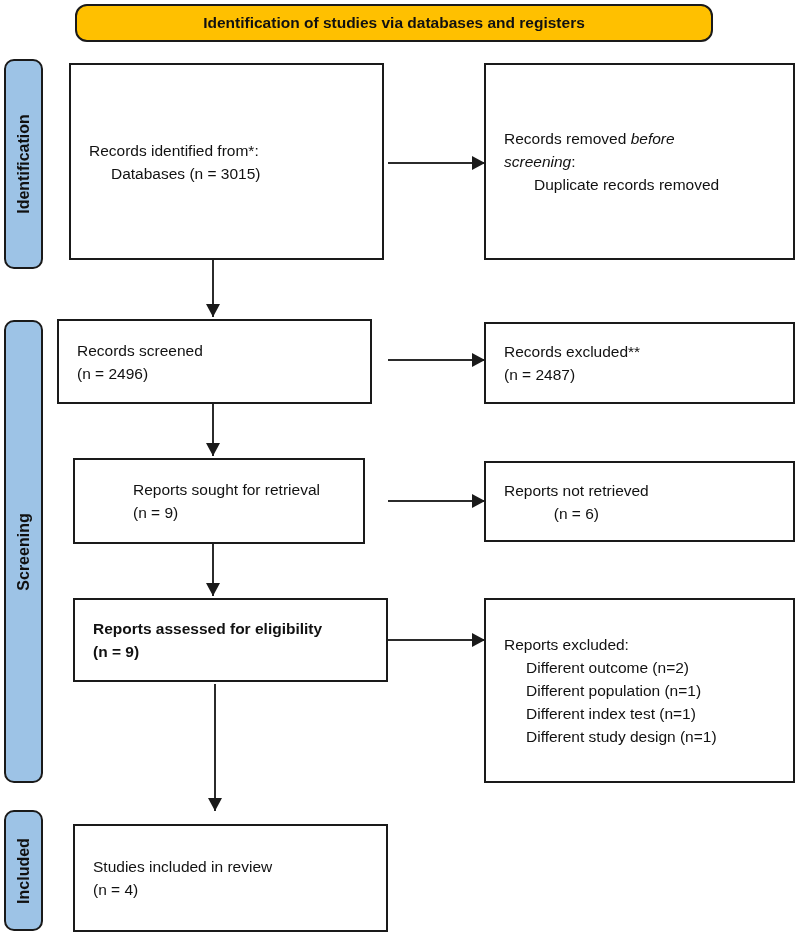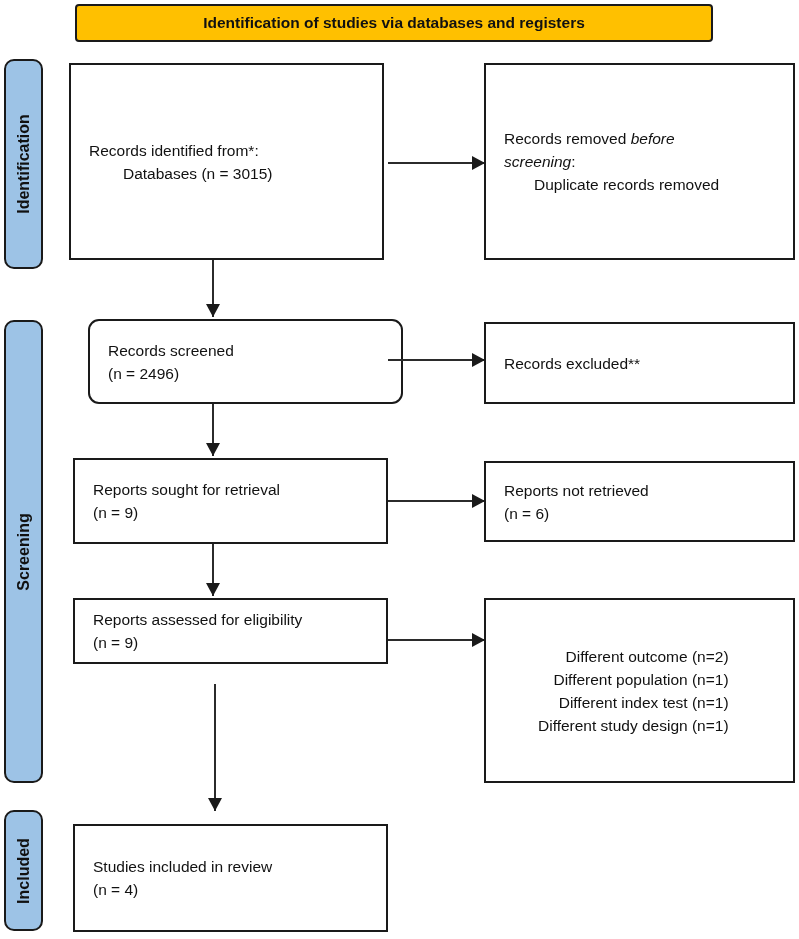--- a/index.html
+++ b/index.html
@@ -13,21 +13,21 @@
     overflow: hidden;
   }
 
   
   .banner {
     position: absolute;
     left: 75px; top: 4px;
     width: 638px; height: 38px;
     background: #FFC000;
     border: 2px solid #1a1a1a;
-    border-radius: 4px;
+    border-radius: 12px;
     box-sizing: border-box;
     display: flex; align-items: center; justify-content: center;
     font-weight: bold; font-size: 15.5px;
   }
 
   
   .stage {
     position: absolute;
     left: 4px; width: 39px;
     background: #9DC3E6;
@@ -49,32 +49,32 @@
   
   .box {
     position: absolute;
     background: #ffffff;
     border: 2.5px solid #1a1a1a;
     box-sizing: border-box;
     display: flex; align-items: center;
   }
   .box-text { padding: 0 10px 0 18px; font-size: 15.5px; line-height: 23px; }
   .line { white-space: nowrap; }
-  .indent { margin-left: 34px; text-align: right; }
+  .indent { margin-left: 22px; }
   .indent-sm { margin-left: 30px; }
   .it { font-style: italic; }
 
   .box-b1 { left: 69px;  top: 63px;  width: 315px; height: 197px; }
-  .box-b2 { left: 88px;  top: 319px; width: 315px; height: 85px; border-radius: 11px;  }
-  .box-b3 { left: 73px;  top: 458px; width: 315px; height: 86px;  }
-  .box-b4 { left: 73px;  top: 598px; width: 315px; height: 66px;  }
+  .box-b2 { left: 57px;  top: 319px; width: 315px; height: 85px;  }
+  .box-b3 { left: 73px;  top: 458px; width: 292px; height: 86px; padding-left: 40px;  }
+  .box-b4 { left: 73px;  top: 598px; width: 315px; height: 84px; font-weight: bold;  }
   .box-b5 { left: 73px;  top: 813px; width: 315px; height: 108px; margin-top: 11px; }
   .box-r1 { left: 484px; top: 63px;  width: 311px; height: 197px; align-items: center; }
   .box-r2 { left: 484px; top: 322px; width: 311px; height: 82px; align-items: center;  }
-  .box-r3 { left: 484px; top: 461px; width: 311px; height: 81px;  }
+  .box-r3 { left: 484px; top: 461px; width: 311px; height: 81px; text-align: center;  }
   .box-r4 { left: 484px; top: 598px; width: 311px; height: 185px; }
 
   
   .arrow-h {
     position: absolute;
     height: 0;
     border-top: 2px solid #2b2b2b;
   }
   .arrow-h::after {
     content: '';
@@ -145,20 +145,21 @@
   <div class="box box-b2">
     <div class="box-text">
       <div class="line">Records screened</div>
       <div class="line">(n = 2496)</div>
     </div>
   </div>
 
   <div class="box box-r2">
     <div class="box-text">
       <div class="line">Records excluded**</div>
+      <div class="line">(n = 2487)</div>
     </div>
   </div>
 
   <div class="box box-b3">
     <div class="box-text">
       <div class="line">Reports sought for retrieval</div>
       <div class="line">(n = 9)</div>
     </div>
   </div>
 
@@ -171,20 +172,21 @@
 
   <div class="box box-b4">
     <div class="box-text">
       <div class="line">Reports assessed for eligibility</div>
       <div class="line">(n = 9)</div>
     </div>
   </div>
 
   <div class="box box-r4">
     <div class="box-text">
+      <div class="line">Reports excluded:</div>
       <div class="line indent">Different outcome (n=2)</div>
       <div class="line indent">Different population (n=1)</div>
       <div class="line indent">Different index test (n=1)</div>
       <div class="line indent">Different study design (n=1)</div>
     </div>
   </div>
 
   <div class="box box-b5">
     <div class="box-text">
       <div class="line">Studies included in review</div>

